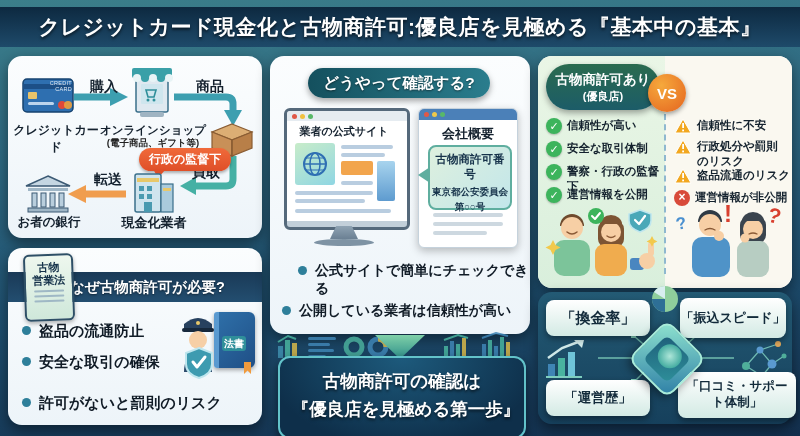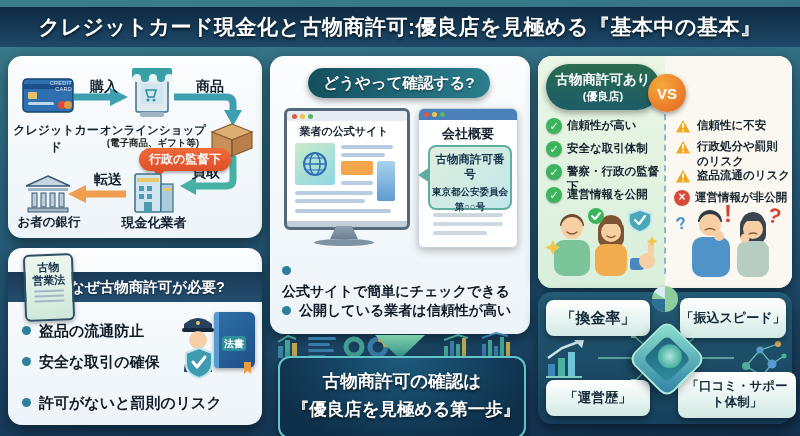--- a/index.html
+++ b/index.html
@@ -237,21 +237,21 @@
       <span class="lbl" style="left:0;top:16px;width:98px;font-size:13px;">会社概要</span>
       <div class="cbub" style="left:9px;top:36px;width:80px;height:56px;">
         <div style="font-size:11.5px;font-weight:bold;">古物商許可番号</div>
         <div style="font-size:9.5px;font-weight:bold;margin-top:4px;">東京都公安委員会</div>
         <div style="font-size:9.5px;font-weight:bold;margin-top:2px;">第○○号</div>
       </div>
       <span class="gline" style="left:14px;top:104px;width:70px;"></span>
       <span class="gline" style="left:14px;top:113px;width:70px;"></span>
       <span class="gline" style="left:14px;top:122px;width:54px;"></span>
     </div>
-    <div class="brow" style="left:12px;top:206px;width:244px;flex-direction:column;">
+    <div class="brow" style="left:28px;top:206px;width:244px;">
       <span class="dot"></span>
       <span class="bold" style="font-size:14px;">公式サイトで簡単にチェックできる</span>
     </div>
     <div class="brow" style="left:12px;top:246px;width:244px;">
       <span class="dot"></span>
       <span class="bold" style="font-size:14px;">公開している業者は信頼性が高い</span>
     </div>
   </section>
 
   <svg class="abs" style="left:276px;top:332px;" width="248" height="30">

